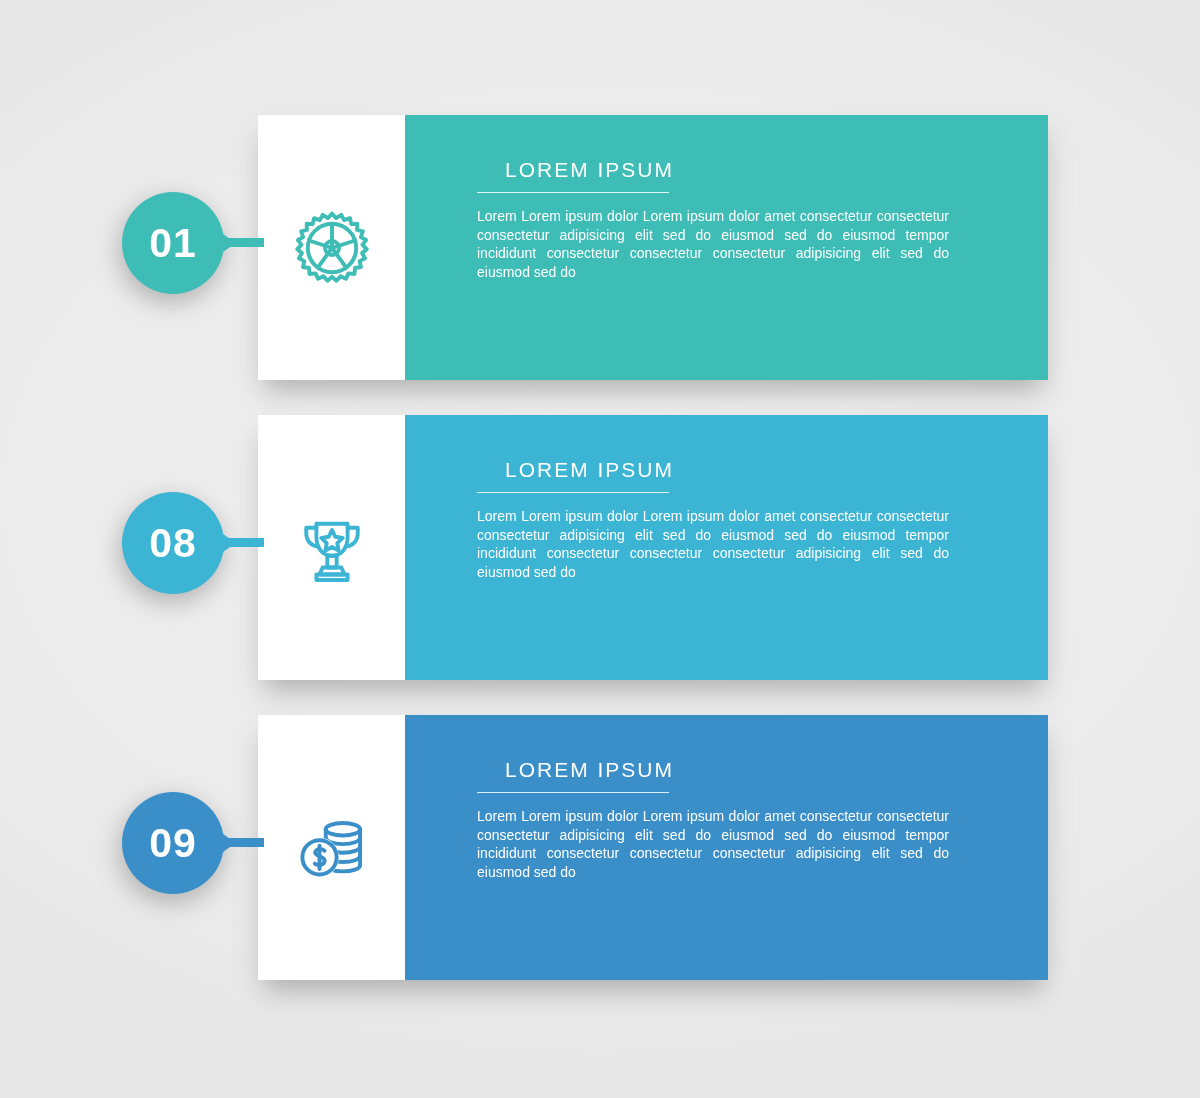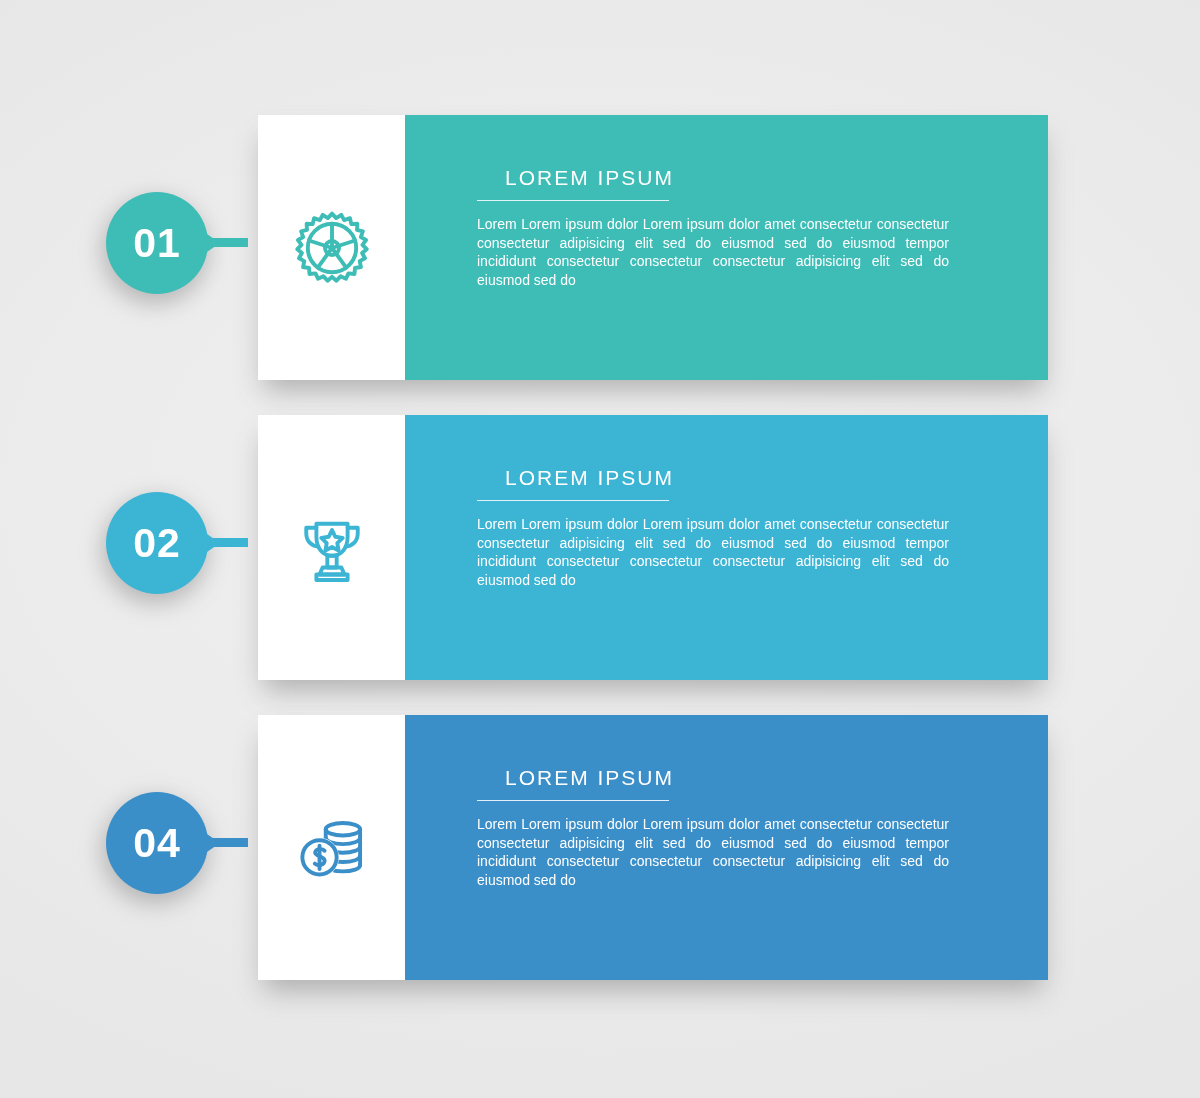--- a/index.html
+++ b/index.html
@@ -78,21 +78,21 @@
     right: 0;
     bottom: 0;
     padding: 36px 72px 0 72px;
   }
 
   .banner-title {
     color: #ffffff;
     font-size: 21px;
     letter-spacing: 2.0px;
     font-weight: 400;
-    margin: 16px 0 0 28px;
+    margin: 8px 0 0 28px;
     line-height: 1;
     white-space: nowrap;
   }
   .title-rule {
     height: 1px;
     background: rgba(255,255,255,0.85);
     width: 192px;
     margin: 12px 0 14px 0;
   }
   .banner-text {
@@ -101,21 +101,21 @@
     line-height: 1.33;
     text-align: justify;
     font-weight: 400;
     margin: 0;
     width: 472px;
   }
 
   
   .bubble-wrap {
     position: absolute;
-    left: 96px;
+    left: 112px;
     top: 88px;
     width: 160px;
     height: 110px;
   }
   .bubble-shadow {
     position: absolute;
     left: 6px;
     top: 10px;
     width: 106px;
     height: 106px;
@@ -258,21 +258,21 @@
         <div class="title-rule"></div>
         <p class="banner-text">Lorem  Lorem ipsum dolor Lorem ipsum dolor  amet consectetur  consectetur  consectetur adipisicing elit sed  do  eiusmod sed  do  eiusmod tempor incididunt consectetur  consectetur  consectetur adipisicing elit sed  do  eiusmod sed  do</p>
       </div>
     </div>
 
     <div class="bubble-wrap" style="color:#3cb4d4">
       <div class="bubble-shadow"></div>
       <div class="bubble-tail"></div>
       <div class="bubble-link" style="background:#3cb4d4"></div>
       <div class="bubble" style="background:#3cb4d4">
-        <span class="bubble-num">02</span>
+        <span class="bubble-num">08</span>
       </div>
     </div>
   </div>
 
   <div class="row row-3">
 
     <div class="banner" style="background:#3b8fc9">
 
       <div class="icon-card">
         <span style="color:#3b8fc9">
@@ -302,18 +302,18 @@
         <div class="title-rule"></div>
         <p class="banner-text">Lorem  Lorem ipsum dolor Lorem ipsum dolor  amet consectetur  consectetur  consectetur adipisicing elit sed  do  eiusmod sed  do  eiusmod tempor incididunt consectetur  consectetur  consectetur adipisicing elit sed  do  eiusmod sed  do</p>
       </div>
     </div>
 
     <div class="bubble-wrap" style="color:#3b8fc9">
       <div class="bubble-shadow"></div>
       <div class="bubble-tail"></div>
       <div class="bubble-link" style="background:#3b8fc9"></div>
       <div class="bubble" style="background:#3b8fc9">
-        <span class="bubble-num">04</span>
+        <span class="bubble-num">09</span>
       </div>
     </div>
   </div>
 
 </div>
 
 </body></html>

